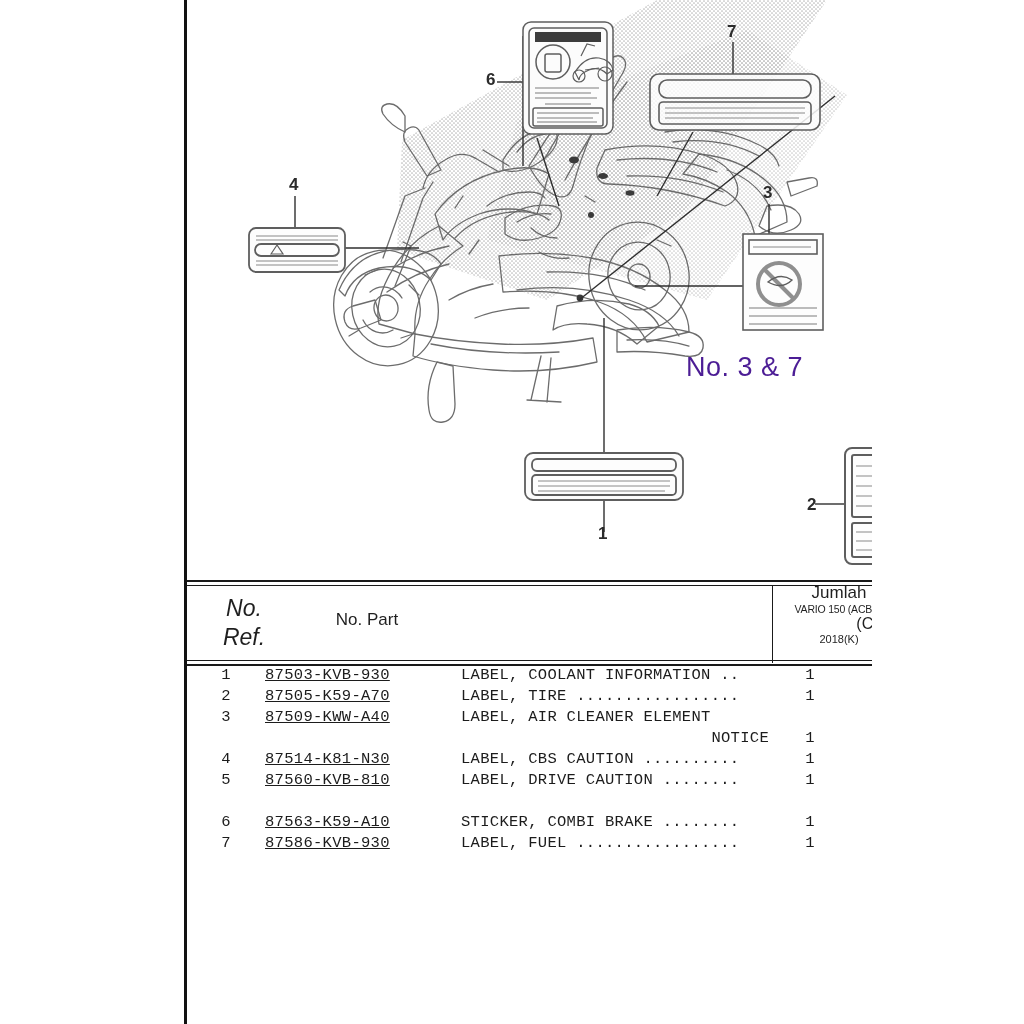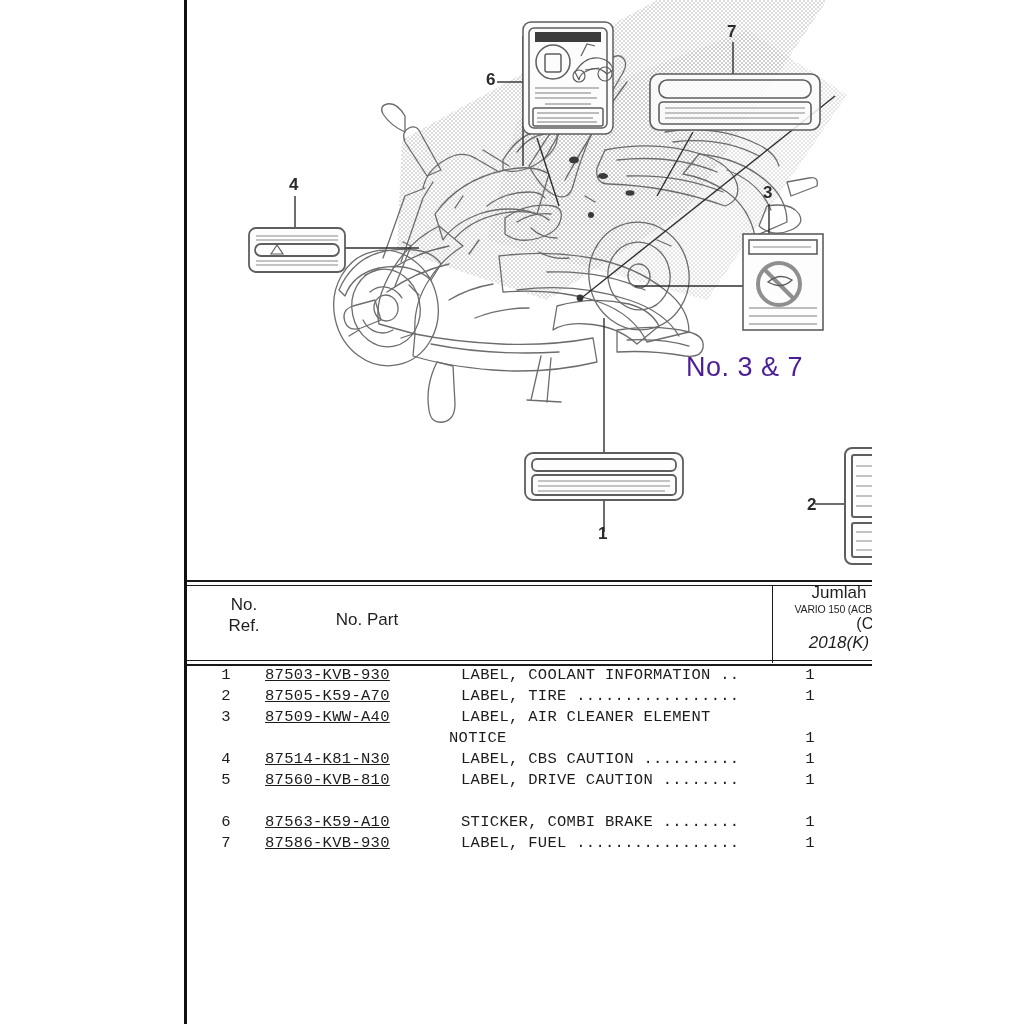--- a/index.html
+++ b/index.html
@@ -34,41 +34,41 @@
   .table{position:absolute;left:0;top:578px;width:685px;}
   .rule{position:absolute;left:0;width:685px;background:#1a1a1a;}
   .rule.thin{height:1px;}
   .rule.med{height:2px;}
 
   .vdiv{position:absolute;left:585px;width:1px;background:#1a1a1a;}
 
   .hdr{position:absolute;left:0;top:0;width:685px;height:78px;}
   .hdr-noref{
     position:absolute;left:22px;top:16px;width:70px;text-align:center;
-    font-size:17px;color:#1f1f1f;line-height:1.25;
+    font-size:23px;color:#1f1f1f;line-height:1.25;font-style:italic;
   }
   .hdr-part{position:absolute;left:105px;top:32px;width:150px;text-align:center;font-size:17px;color:#1f1f1f;}
   .hdr-jml{position:absolute;left:592px;top:5px;width:120px;text-align:center;}
   .hdr-jml .t1{font-size:17px;color:#1f1f1f;}
   .hdr-jml .t2{font-size:10.5px;color:#1f1f1f;white-space:nowrap;letter-spacing:-.2px;}
   .hdr-jml .t3{font-size:16px;color:#1f1f1f;text-align:right;}
-  .hdr-jml .t4{font-size:17px;color:#1f1f1f;font-style:italic;}
+  .hdr-jml .t4{font-size:11px;color:#1f1f1f;}
 
   .rows{
     position:absolute;left:0;top:88px;width:685px;
     font-family:"Liberation Mono","DejaVu Sans Mono",monospace;
     font-size:15.5px;color:#1c1c1c;letter-spacing:.3px;
   }
   .row{position:relative;height:21px;}
   .row.gap{height:21px;}
   .c-ref{position:absolute;left:22px;width:34px;text-align:center;}
   .c-part{position:absolute;left:78px;text-decoration:underline;}
   .c-desc{position:absolute;left:274px;white-space:pre;}
   .c-qty{position:absolute;left:600px;width:46px;text-align:center;}
-  .c-desc2{position:absolute;left:262px;width:320px;text-align:left;}
+  .c-desc2{position:absolute;left:262px;width:320px;text-align:right;}
 </style>
 </head>
 <body>
 
 <div class="page">
 
   <div class="binding"></div>
 
   <div class="sheet">
 

